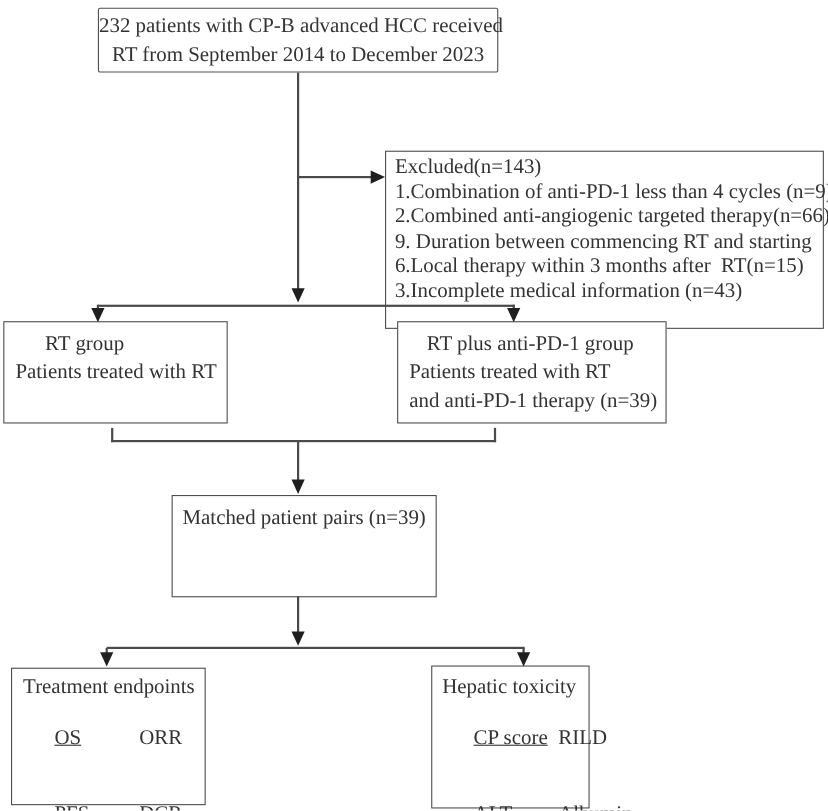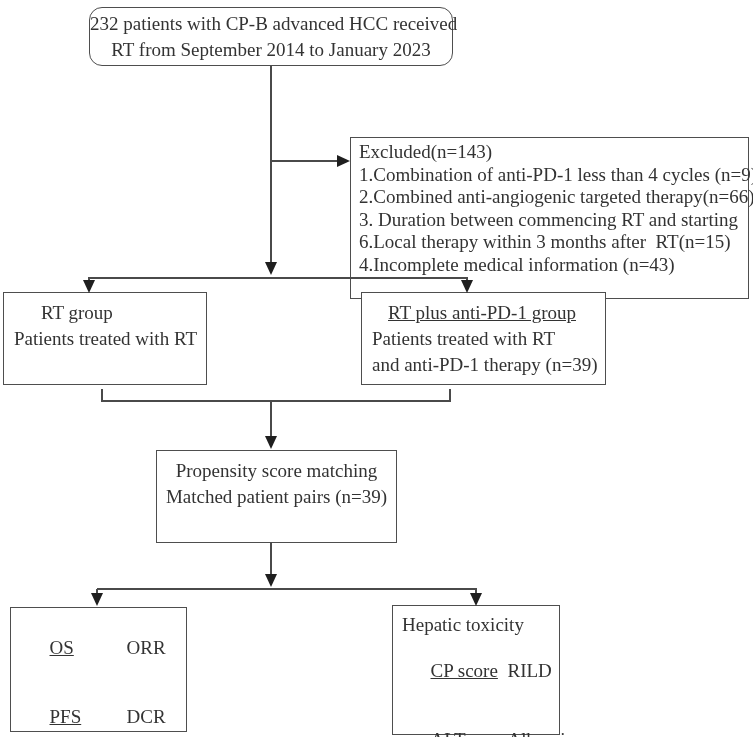--- a/index.html
+++ b/index.html
@@ -28,74 +28,74 @@
     border-top: 13px solid #1f1f1f;
   }
   .arrow-right {
     position: absolute; width: 0; height: 0;
     border-top: 6px solid transparent;
     border-bottom: 6px solid transparent;
     border-left: 13px solid #1f1f1f;
   }
 
   .enrollment-box { left: 89px; top: 7px; width: 364px; height: 59px;
-    border-radius: 13px; text-align: center; padding-top: 3px; line-height: 26px; }
+    border-radius: 2px; text-align: center; padding-top: 3px; line-height: 26px; }
   .excluded-box { left: 350px; top: 93px; width: 399px; height: 162px;
     padding: 3px 8px; line-height: 22.5px; margin-top: 44px; }
   .excluded-box .cont { padding-left: 24px; }
   .rt-group-box { left: 3px; top: 292px; width: 204px; height: 93px;
     padding: 7px 10px; line-height: 26px; }
   .rt-group-box .title { text-indent: 27px; }
   .rt-pd1-box { left: 361px; top: 292px; width: 245px; height: 93px;
     padding: 7px 10px; line-height: 26px; }
-  .rt-pd1-box .title { text-indent: 16px; text-decoration: underline; }
+  .rt-pd1-box .title { text-indent: 16px; }
   .psm-box { left: 156px; top: 450px; width: 241px; height: 93px;
     text-align: center; padding-top: 7px; line-height: 26px; }
   .endpoints-box { left: 10px; top: 607px; width: 177px; height: 125px;
     padding: 5px 10px; line-height: 23px; }
-  .toxicity-box { left: 392px; top: 605px; width: 168px; height: 130px;
+  .toxicity-box { left: 392px; top: 605px; width: 144px; height: 130px;
     padding: 7px 9px; line-height: 23px; }
   .c1 { display: inline-block; width: 77px; text-decoration: underline; }
 </style>
 </head>
 <body>
 
 <div class="canvas">
 
   <div class="box enrollment-box">
     <div>232 patients with CP-B advanced HCC received</div>
-    <div>RT from September 2014 to January 2023</div>
+    <div>RT from September 2014 to December 2023</div>
   </div>
 
   <div class="box excluded-box">
     <div>Excluded(n=143)</div>
     <div>1.Combination of anti-PD-1 less than 4 cycles (n=9)</div>
     <div>2.Combined anti-angiogenic targeted therapy(n=66)</div>
-    <div>3. Duration between commencing RT and starting</div>
+    <div>9. Duration between commencing RT and starting</div>
     <div>6.Local therapy within 3 months after  RT(n=15)</div>
-    <div>4.Incomplete medical information (n=43)</div>
+    <div>3.Incomplete medical information (n=43)</div>
   </div>
 
   <div class="box rt-group-box">
     <div class="title">RT group</div>
     <div>Patients treated with RT</div>
   </div>
 
   <div class="box rt-pd1-box">
     <div class="title">RT plus anti-PD-1 group</div>
     <div>Patients treated with RT</div>
     <div>and anti-PD-1 therapy (n=39)</div>
   </div>
 
   <div class="box psm-box">
-    <div>Propensity score matching</div>
     <div>Matched patient pairs (n=39)</div>
   </div>
 
   <div class="box endpoints-box">
+    <div>Treatment endpoints</div>
     <div>
       <span class="c1">OS</span><span>ORR</span>
     </div>
     <div>
       <span class="c1">PFS</span><span>DCR</span>
     </div>
 
   </div>
 
   <div class="box toxicity-box">

